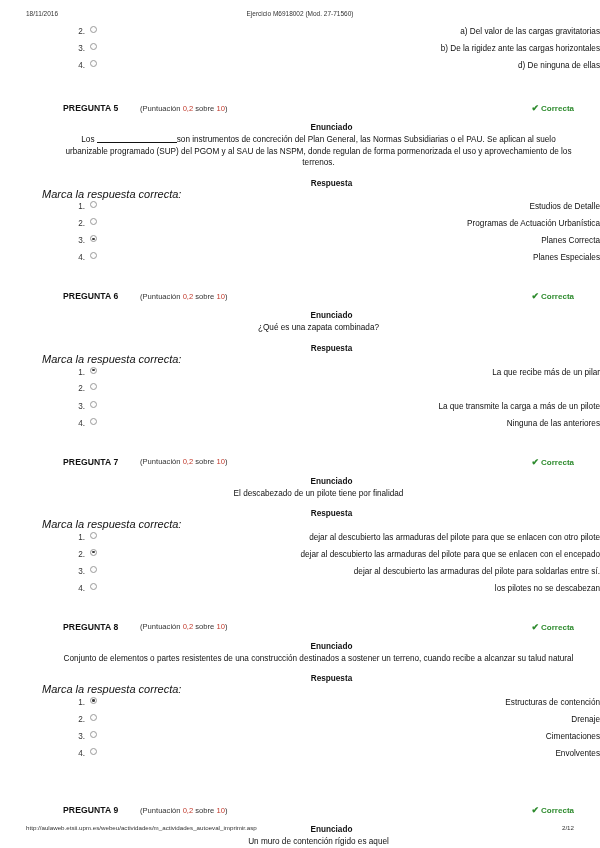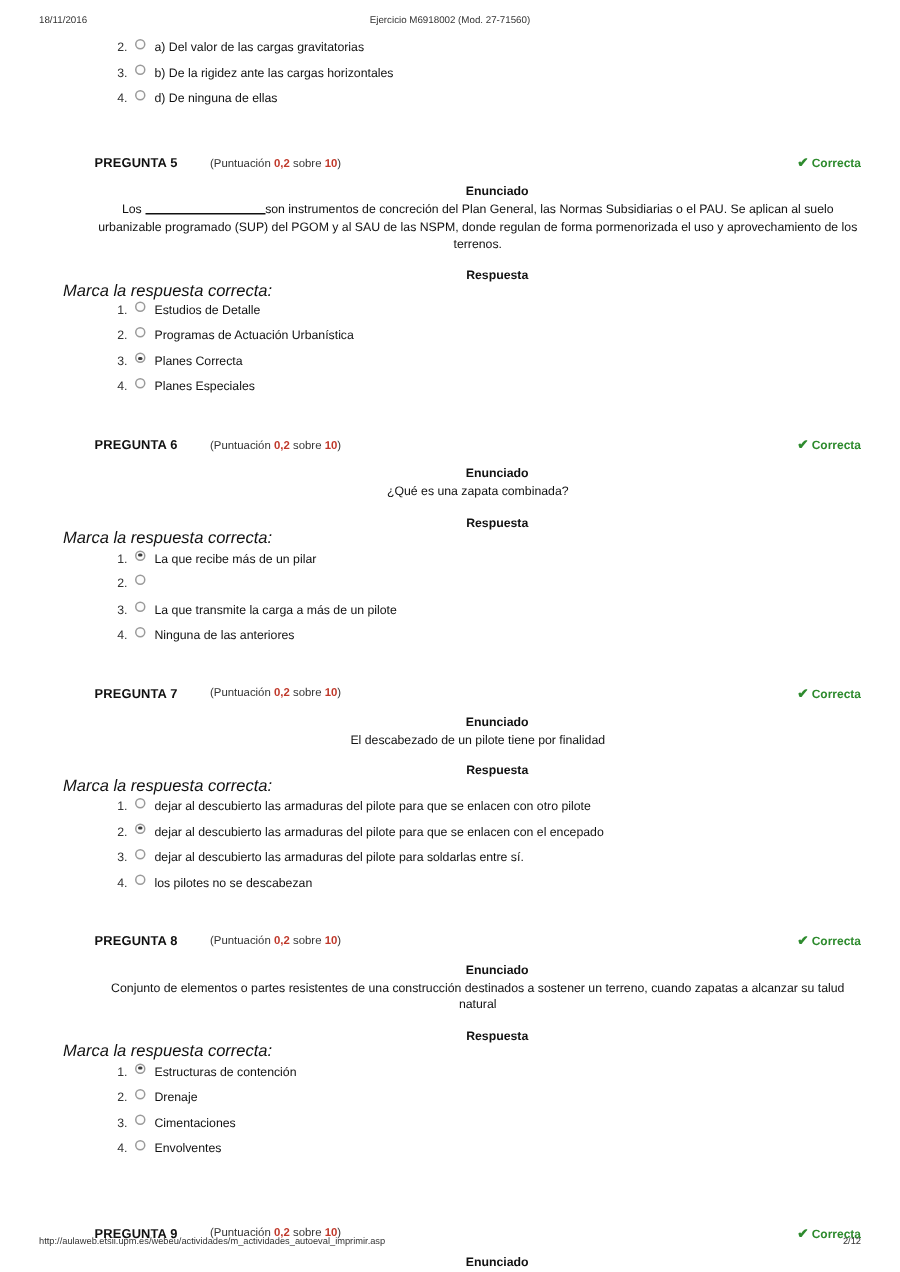--- a/index.html
+++ b/index.html
@@ -114,20 +114,21 @@
     left: 1.3px;
     top: 1.3px;
     width: 2.4px;
     height: 2.4px;
     border-radius: 50%;
     background: #3c3c3c;
   }
   .opt-text {
     flex: 1 1 auto;
     line-height: 11px;
+    text-align: right;
   }
   
   .question {
     position: relative;
     margin-top: 14px;
   }
   .q-head {
     position: relative;
     height: 14px;
   }
@@ -142,21 +143,21 @@
   }
   .q-score {
     position: absolute;
     left: 140px;
     top: 0.6px;
     font-size: 7.6px;
     color: #333;
   }
   .q-score .pts {
     color: #c0392b;
-    font-weight: bold;
+    font-weight: normal;
   }
   .q-status {
     position: absolute;
     right: 26px;
     top: 0;
     font-size: 8px;
     font-weight: bold;
     color: #2e8b2e;
     white-space: nowrap;
   }
@@ -345,21 +346,21 @@
       </div>
     </div>
 
     <div class="question" style="margin-top:22px;">
       <div class="q-head">
         <span class="q-title">PREGUNTA 8</span>
         <span class="q-score"><span>(Puntuación </span><span class="pts">0,2</span><span> sobre </span><span class="pts">10</span><span>)</span></span>
         <span class="q-status"><span class="tick">✔</span><span>Correcta</span></span>
       </div>
       <div class="sec-label">Enunciado</div>
-      <div class="stmt">Conjunto de elementos o partes resistentes de una construcción destinados a sostener un terreno, cuando zapatas a alcanzar su talud natural</div>
+      <div class="stmt">Conjunto de elementos o partes resistentes de una construcción destinados a sostener un terreno, cuando recibe a alcanzar su talud natural</div>
       <div class="sec-label respuesta">Respuesta</div>
       <div class="instr">Marca la respuesta correcta:</div>
       <div class="opts">
         <ul class="opt-list">
           <li class="opt-row">
             <span class="opt-num">1.</span>
             <span class="radio checked"></span>
             <span class="opt-text">Estructuras de contención</span>
           </li>
           <li class="opt-row">

